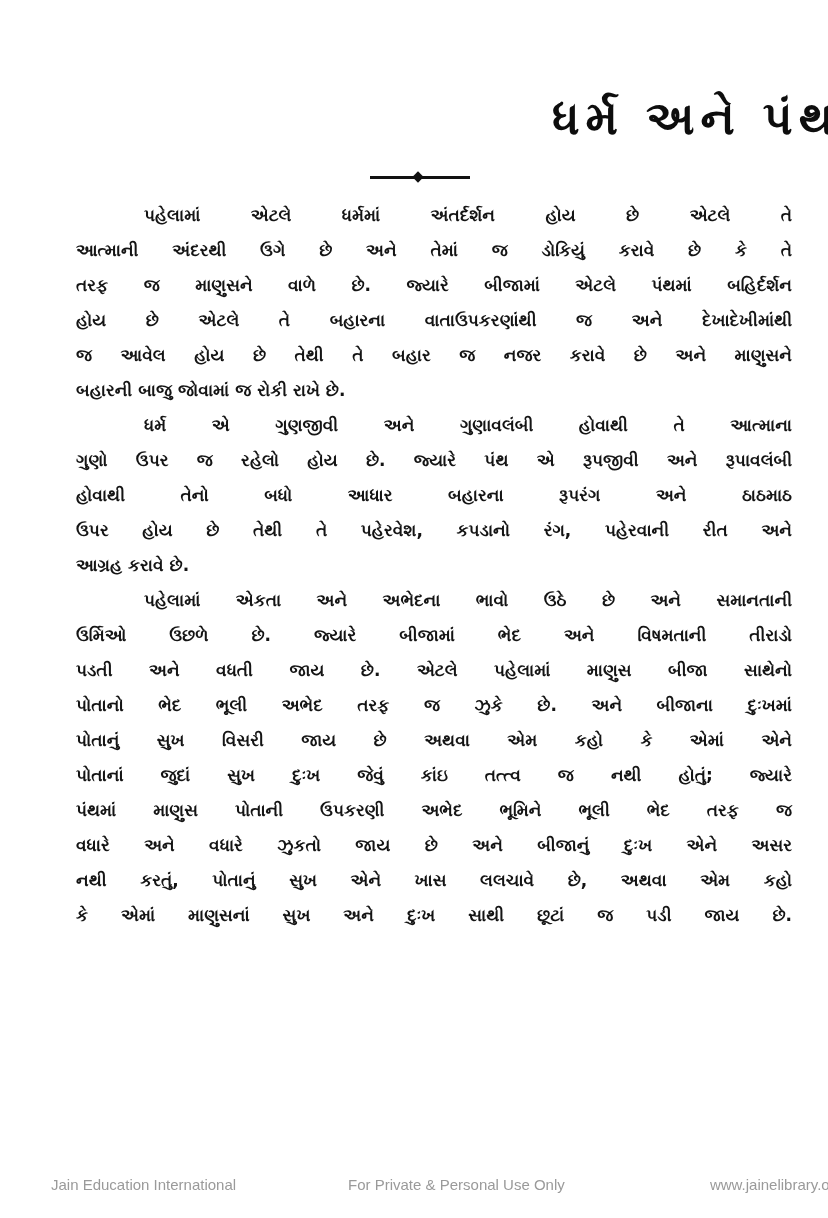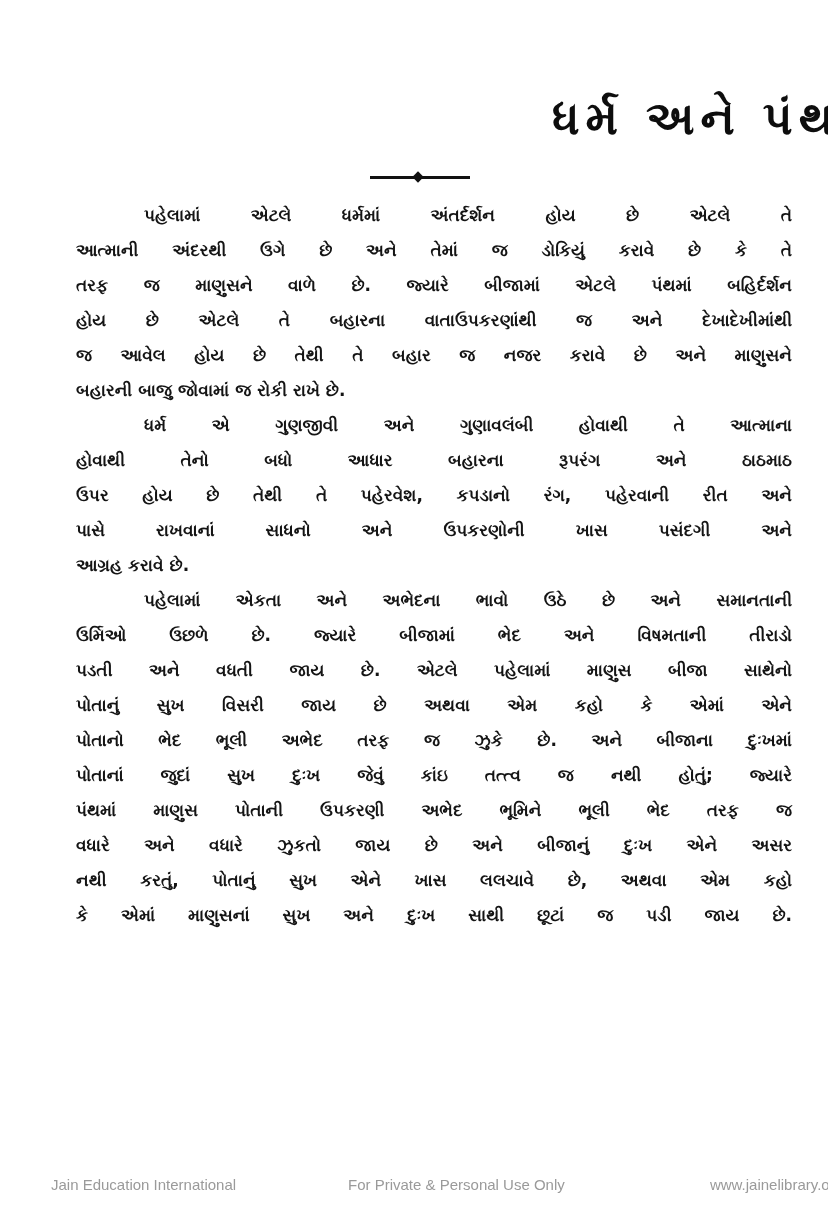--- a/index.html
+++ b/index.html
@@ -33,30 +33,30 @@
   <div class="body-text">
 
     <span class="line indent">પહેલામાં એટલે ધર્મમાં અંતર્દર્શન હોય છે એટલે તે</span>
     <span class="line">આત્માની અંદરથી ઉગે છે અને તેમાં જ ડોકિયું કરાવે છે કે તે</span>
     <span class="line">તરફ જ માણુસને વાળે છે. જ્યારે બીજામાં એટલે પંથમાં બહિર્દર્શન</span>
     <span class="line">હોય છે એટલે તે બહારના વાતાઉપકરણાંથી જ અને દેખાદેખીમાંથી</span>
     <span class="line">જ આવેલ હોય છે તેથી તે બહાર જ નજર કરાવે છે અને માણુસને</span>
     <span class="line last">બહારની બાજુ જોવામાં જ રોકી રાખે છે.</span>
 
     <span class="line indent">ધર્મ એ ગુણજીવી અને ગુણાવલંબી હોવાથી તે આત્માના</span>
+    <span class="line">ગુણો ઉપર જ રહેલો હોય છે. જ્યારે પંથ એ રૂપજીવી અને રૂપાવલંબી</span>
     <span class="line">હોવાથી તેનો બધો આધાર બહારના રૂપરંગ અને ઠાઠમાઠ</span>
     <span class="line">ઉપર હોય છે તેથી તે પહેરવેશ, કપડાનો રંગ, પહેરવાની રીત અને</span>
-    <span class="line">પાસે રાખવાનાં સાધનો અને ઉપકરણોની ખાસ પસંદગી અને</span>
     <span class="line last">આગ્રહ કરાવે છે.</span>
 
     <span class="line indent">પહેલામાં એકતા અને અભેદના ભાવો ઉઠે છે અને સમાનતાની</span>
     <span class="line">ઉર્મિઓ ઉછળે છે. જ્યારે બીજામાં ભેદ અને વિષમતાની તીરાડો</span>
     <span class="line">પડતી અને વધતી જાય છે. એટલે પહેલામાં માણુસ બીજા સાથેનો</span>
+    <span class="line">પોતાનો ભેદ ભૂલી અભેદ તરફ જ ઝુકે છે. અને બીજાના દુઃખમાં</span>
     <span class="line">પોતાનું સુખ વિસરી જાય છે અથવા એમ કહો કે એમાં એને</span>
-    <span class="line">પોતાનો ભેદ ભૂલી અભેદ તરફ જ ઝુકે છે. અને બીજાના દુઃખમાં</span>
     <span class="line">પોતાનાં જુદાં સુખ દુઃખ જેવું કાંઇ તત્ત્વ જ નથી હોતું; જ્યારે</span>
     <span class="line">પંથમાં માણુસ પોતાની ઉપકરણી અભેદ ભૂમિને ભૂલી ભેદ તરફ જ</span>
     <span class="line">વધારે અને વધારે ઝુકતો જાય છે અને બીજાનું દુઃખ એને અસર</span>
     <span class="line">નથી કરતું, પોતાનું સુખ એને ખાસ લલચાવે છે, અથવા એમ કહો</span>
     <span class="line">કે એમાં માણુસનાં સુખ અને દુઃખ સાથી છૂટાં જ પડી જાય છે.</span>
   </div>
 
   <div class="footer">
     <span class="f-left">Jain Education International</span>
     <span class="f-mid">For Private &amp; Personal Use Only</span>

